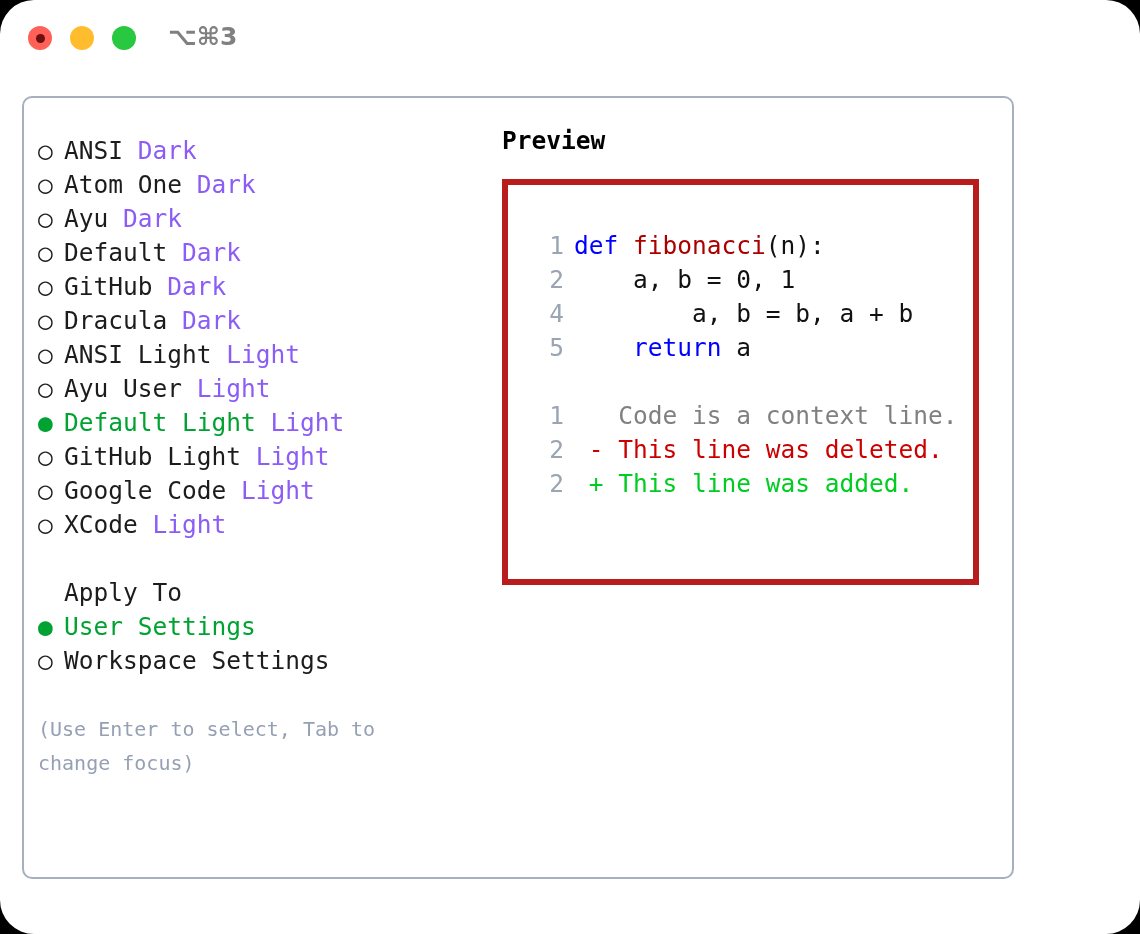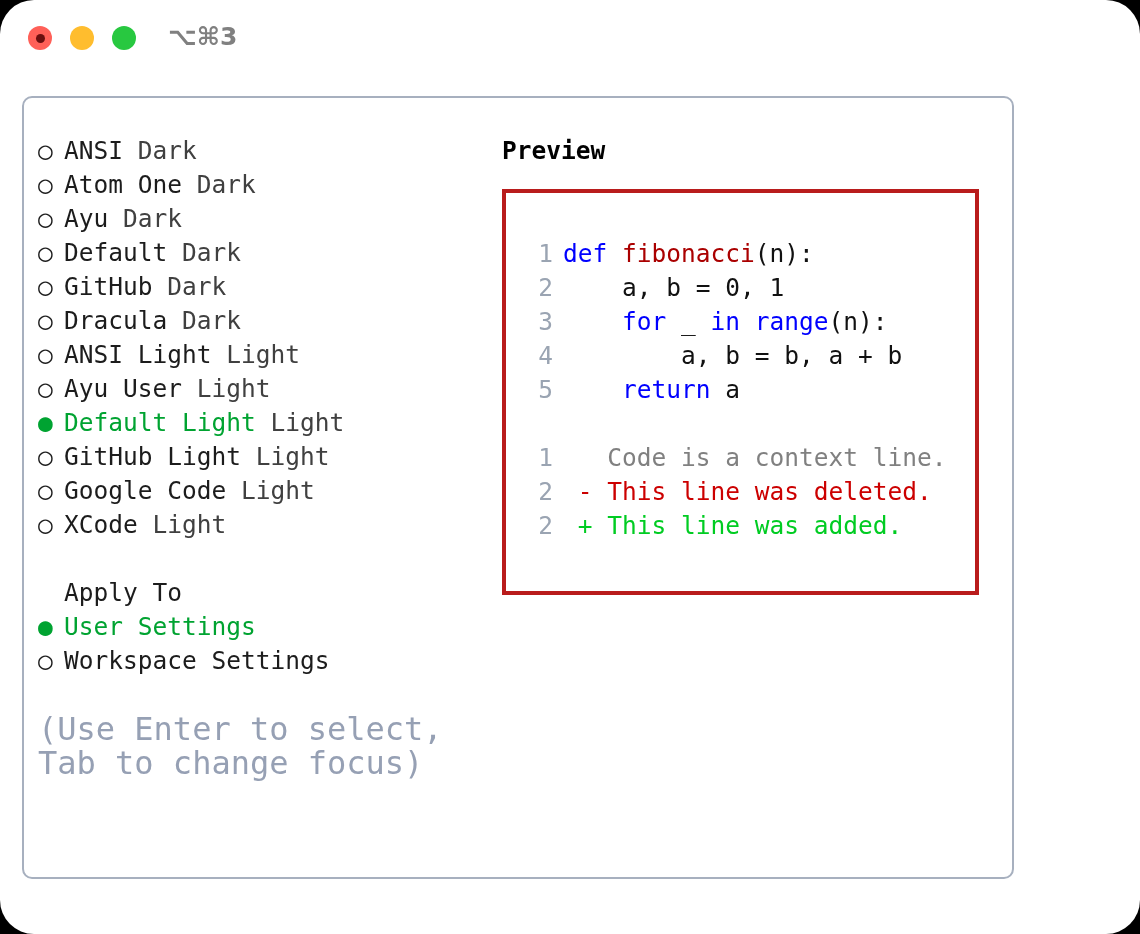--- a/index.html
+++ b/index.html
@@ -96,62 +96,62 @@
   }
 
   .bullet {
     display: inline-block;
     width: 26px;
   }
 
   .row.selected { color: #00a331; }
   .row.selected .bullet { color: #00a331; }
 
-  .mode-tag { color: #404040; }
+  .mode-tag { color: #8b5cf6; }
 
   .spacer-sm { height: 34px; }
 
   .apply-title {
     font-weight: 400;
     color: #1c1c1c;
     padding-left: 26px;
   }
 
   .hint {
     margin-top: 34px;
-    font-size: 32px;
+    font-size: 20px;
     line-height: 34px;
     color: #96a0b4;
     width: 408px;
     white-space: normal;
     word-spacing: 0px;
   }
 
   
   #preview-column {
     position: absolute;
-    left: 478px; top: 36px;
+    left: 478px; top: 26px;
     width: 500px;
   }
 
   .preview-label {
     font-size: 24.5px;
     line-height: 34px;
     font-weight: 700;
     color: #000000;
     white-space: pre;
   }
 
   #preview-box {
     margin-top: 21px;
     width: 477px;
     height: 406px;
-    border: 4px solid #b91c1c;
+    border: 6px solid #b91c1c;
     background: #ffffff;
-    padding: 44px 0 0 7px;
+    padding: 44px 0 0 16px;
   }
 
   .code-line {
     font-size: 24.5px;
     line-height: 34px;
     white-space: pre;
     color: #111111;
     padding-left: 14px;
   }
   .lnum {
@@ -216,21 +216,20 @@
       <div class="hint">(Use Enter to select, Tab to change focus)</div>
     </div>
 
     <div id="preview-column">
       <div class="preview-label">Preview</div>
 
       <div id="preview-box">
         <div id="code-block">
             <div class="code-line"><span class="lnum">1</span><span class="kw">def </span><span class="fn">fibonacci</span><span class="plain">(n):</span></div>
             <div class="code-line"><span class="lnum">2</span><span class="plain">    a, b = 0, 1</span></div>
-            <div class="code-line"><span class="lnum">3</span><span class="plain">    </span><span class="kw">for</span><span class="plain"> _ </span><span class="kw">in</span><span class="plain"> </span><span class="kw">range</span><span class="plain">(n):</span></div>
             <div class="code-line"><span class="lnum">4</span><span class="plain">        a, b = b, a + b</span></div>
             <div class="code-line"><span class="lnum">5</span><span class="plain">    </span><span class="kw">return</span><span class="plain"> a</span></div>
           </div>
         <div class="diff-gap"></div>
         <div id="diff-block">
             <div class="code-line"><span class="lnum">1</span><span class="d-ctx">   Code is a context line.</span></div>
             <div class="code-line"><span class="lnum">2</span><span class="d-del"> - This line was deleted.</span></div>
             <div class="code-line"><span class="lnum">2</span><span class="d-add"> + This line was added.</span></div>
           </div>
       </div>

